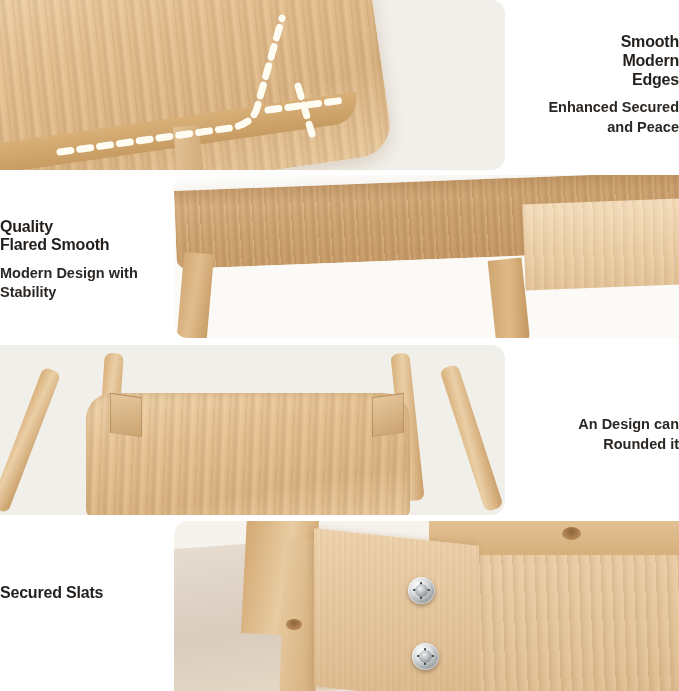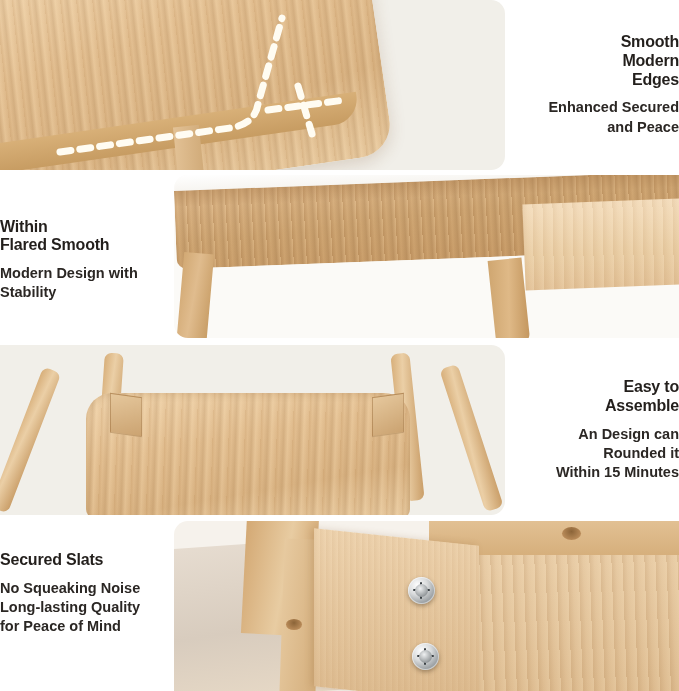--- a/index.html
+++ b/index.html
@@ -252,49 +252,44 @@
     <div id="p2-topwhite"></div>
     <div class="wood wood-dark" id="p2-apron"></div>
     <div id="p2-apron-shadow"></div>
     <div id="p2-leg-left"></div>
     <div id="p2-leg-right"></div>
     <div class="wood wood-light" id="p2-panel-right"></div>
   </div>
 
   <div class="textblock align-left" id="text2" style="left:0px;top:190px;width:172px;height:140px;">
     <h2 class="headline">
-      <span>Within</span><br>
+      <span>Quality</span><br>
       <span>Flared Smooth</span><br>
     </h2>
     <p class="subline">
       <span>Modern Design with</span><br>
       <span>Stability</span>
     </p>
   </div>
 
   <div class="panel" id="panel3">
     <div class="p3leg" id="p3-leg1"></div>
     <div class="p3leg" id="p3-leg2"></div>
     <div class="p3leg" id="p3-leg3"></div>
     <div class="p3leg" id="p3-leg4"></div>
     <div id="p3-rim"></div>
     <div class="wood" id="p3-top"></div>
     <div class="p3bracket" id="p3-br1"></div>
     <div class="p3bracket" id="p3-br2"></div>
   </div>
 
   <div class="textblock align-right" id="text3" style="left:513px;top:345px;width:166px;height:170px;">
-    <h2 class="headline">
-      <span>Easy to</span><br>
-      <span>Assemble</span>
-    </h2>
     <p class="subline">
       <span>An Design can</span><br>
       <span>Rounded it</span><br>
-      <span>Within 15 Minutes</span>
     </p>
   </div>
 
   <div class="panel" id="panel4">
     <div id="p4-backboard"></div>
     <div id="p4-backboard-top"></div>
     <div id="p4-floor"></div>
     <div id="p4-post"></div>
     <div id="p4-slat"></div>
     <div id="p4-bracket"></div>
@@ -307,20 +302,15 @@
     <div class="bolt" id="bolt2">
       <span class="cross"></span>
       <span class="cross2"></span>
     </div>
   </div>
 
   <div class="textblock align-left" id="text4" style="left:0px;top:531px;width:172px;height:125px;">
     <h2 class="headline">
       <span>Secured Slats</span>
     </h2>
-    <p class="subline">
-      <span>No Squeaking Noise</span><br>
-      <span>Long-lasting Quality</span><br>
-      <span>for Peace of Mind</span>
-    </p>
   </div>
 
 </div>
 
 </body></html>

